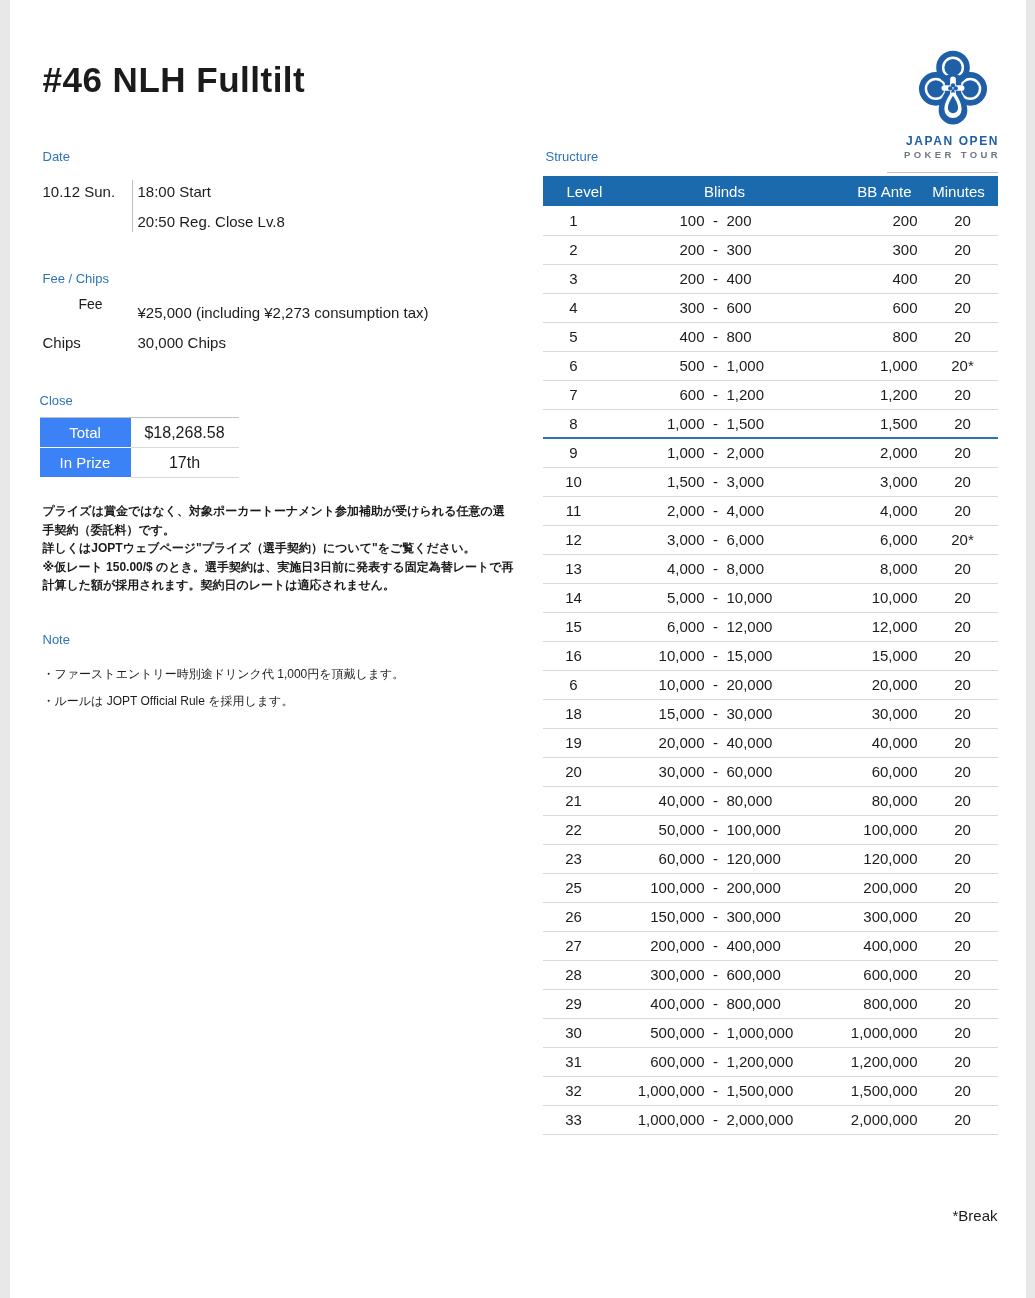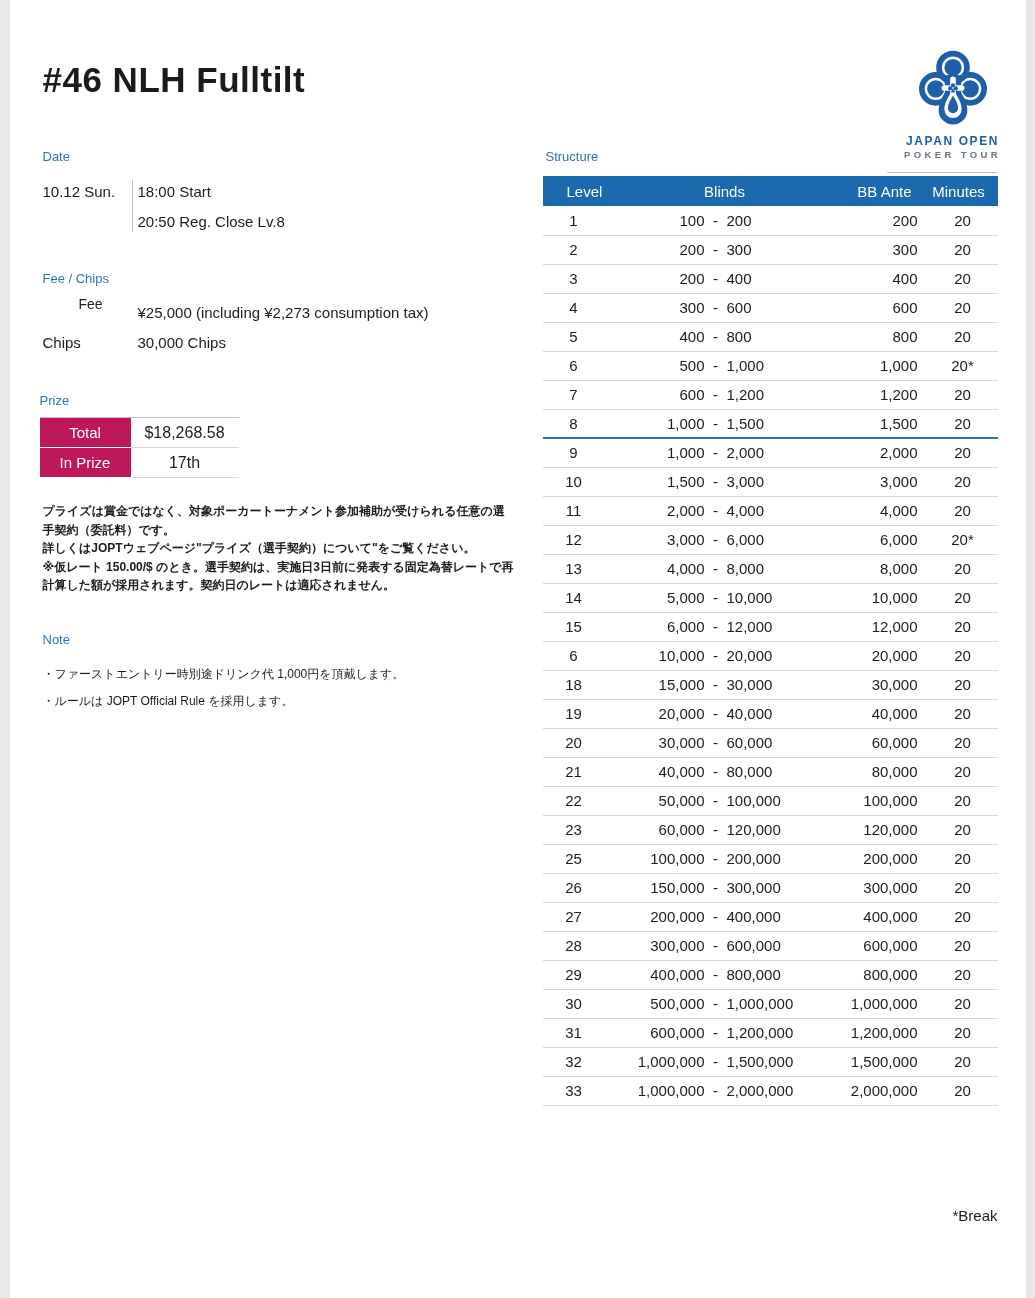--- a/index.html
+++ b/index.html
@@ -35,21 +35,21 @@
   .fee-label { left:33px; top:296px; font-size:14px;margin-left:36px; }
   .fee-value { left:128px; top:304px; font-size:15px; }
   .chips-label { left:33px; top:334px; font-size:15px; }
   .chips-value { left:128px; top:334px; font-size:15px; }
 
   
   .prize-h { left:30px; top:393px; }
   .prize-table { left:30px; top:417px; width:199px; border-top:1px solid #BFBFBF; }
   .prize-row { display:flex; height:30px; border-bottom:1px solid #D9D9D9; }
   .prize-row .lbl {
-    width:91px; background:#be185d; color:#ffffff; font-size:15px;
+    width:91px; background:#3b82f6; color:#ffffff; font-size:15px;
     display:flex; align-items:center; justify-content:center;
     border-bottom:1px solid #ffffff; height:30px; margin-bottom:-1px;
   }
   .prize-row .val { flex:1; display:flex; align-items:center; justify-content:center; font-size:16px; }
 
   .disclaimer { left:33px; top:502px; width:472px; font-size:12px; font-weight:700; line-height:1.55; color:#1b1b1b; }
 
   
   .note-h { left:33px; top:632px; }
   .note-items { left:33px; top:661px; font-size:12px; line-height:27px; }
@@ -131,21 +131,21 @@
   <div class="abs date-divider"></div>
   <div class="abs date-t1">18:00 Start</div>
   <div class="abs date-t2">20:50 Reg. Close Lv.8</div>
 
   <div class="abs h fee-h">Fee / Chips</div>
   <div class="abs fee-label">Fee</div>
   <div class="abs fee-value">¥25,000 (including ¥2,273 consumption tax)</div>
   <div class="abs chips-label">Chips</div>
   <div class="abs chips-value">30,000 Chips</div>
 
-  <div class="abs h prize-h">Prize</div>
+  <div class="abs h prize-h">Close</div>
   <div class="abs prize-table">
     <div class="prize-row">
       <div class="lbl">Total</div>
       <div class="val">$18,268.58</div>
     </div>
     <div class="prize-row">
       <div class="lbl">In Prize</div>
       <div class="val">17th</div>
     </div>
   </div>
@@ -295,20 +295,28 @@
     </tr>
         <tr>
       <td class="t-level">15</td>
       <td class="t-sb">6,000</td>
       <td class="t-dash">-</td>
       <td class="t-bb">12,000</td>
       <td class="t-ante">12,000</td>
       <td class="t-minutes">20</td>
     </tr>
         <tr>
+      <td class="t-level">16</td>
+      <td class="t-sb">10,000</td>
+      <td class="t-dash">-</td>
+      <td class="t-bb">15,000</td>
+      <td class="t-ante">15,000</td>
+      <td class="t-minutes">20</td>
+    </tr>
+        <tr>
       <td class="t-level">6</td>
       <td class="t-sb">10,000</td>
       <td class="t-dash">-</td>
       <td class="t-bb">20,000</td>
       <td class="t-ante">20,000</td>
       <td class="t-minutes">20</td>
     </tr>
         <tr>
       <td class="t-level">18</td>
       <td class="t-sb">15,000</td>

